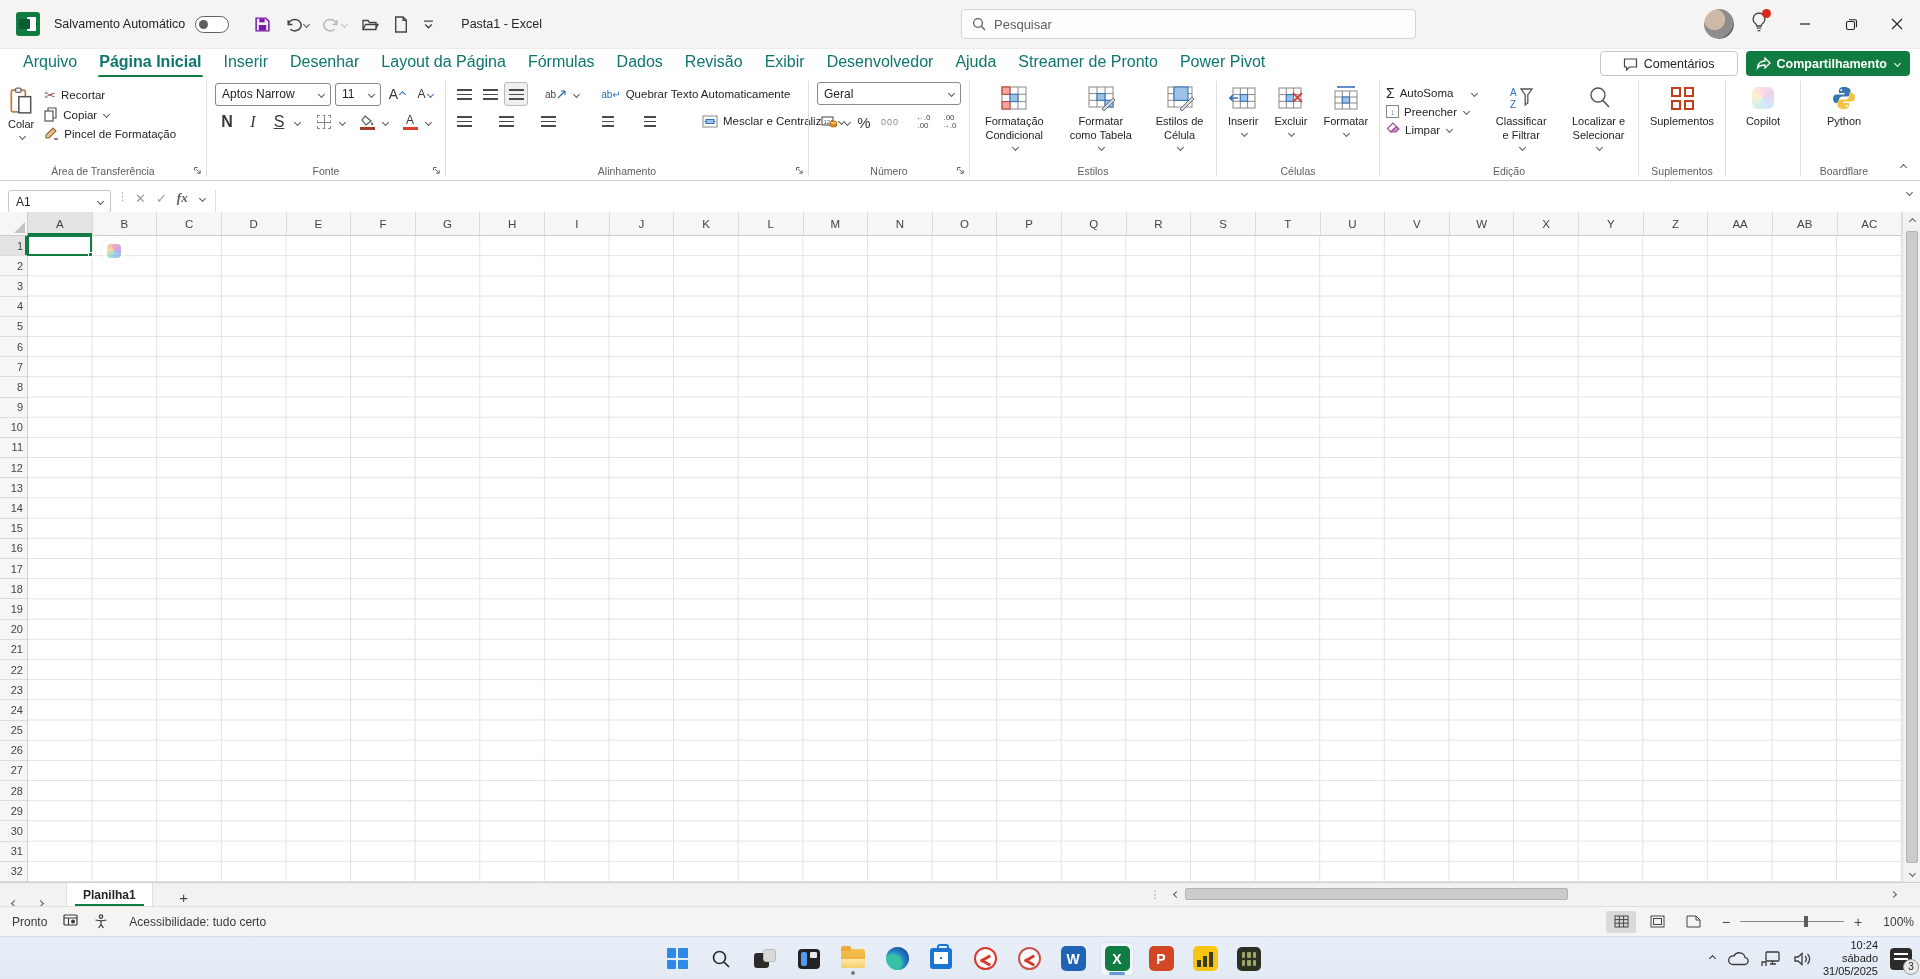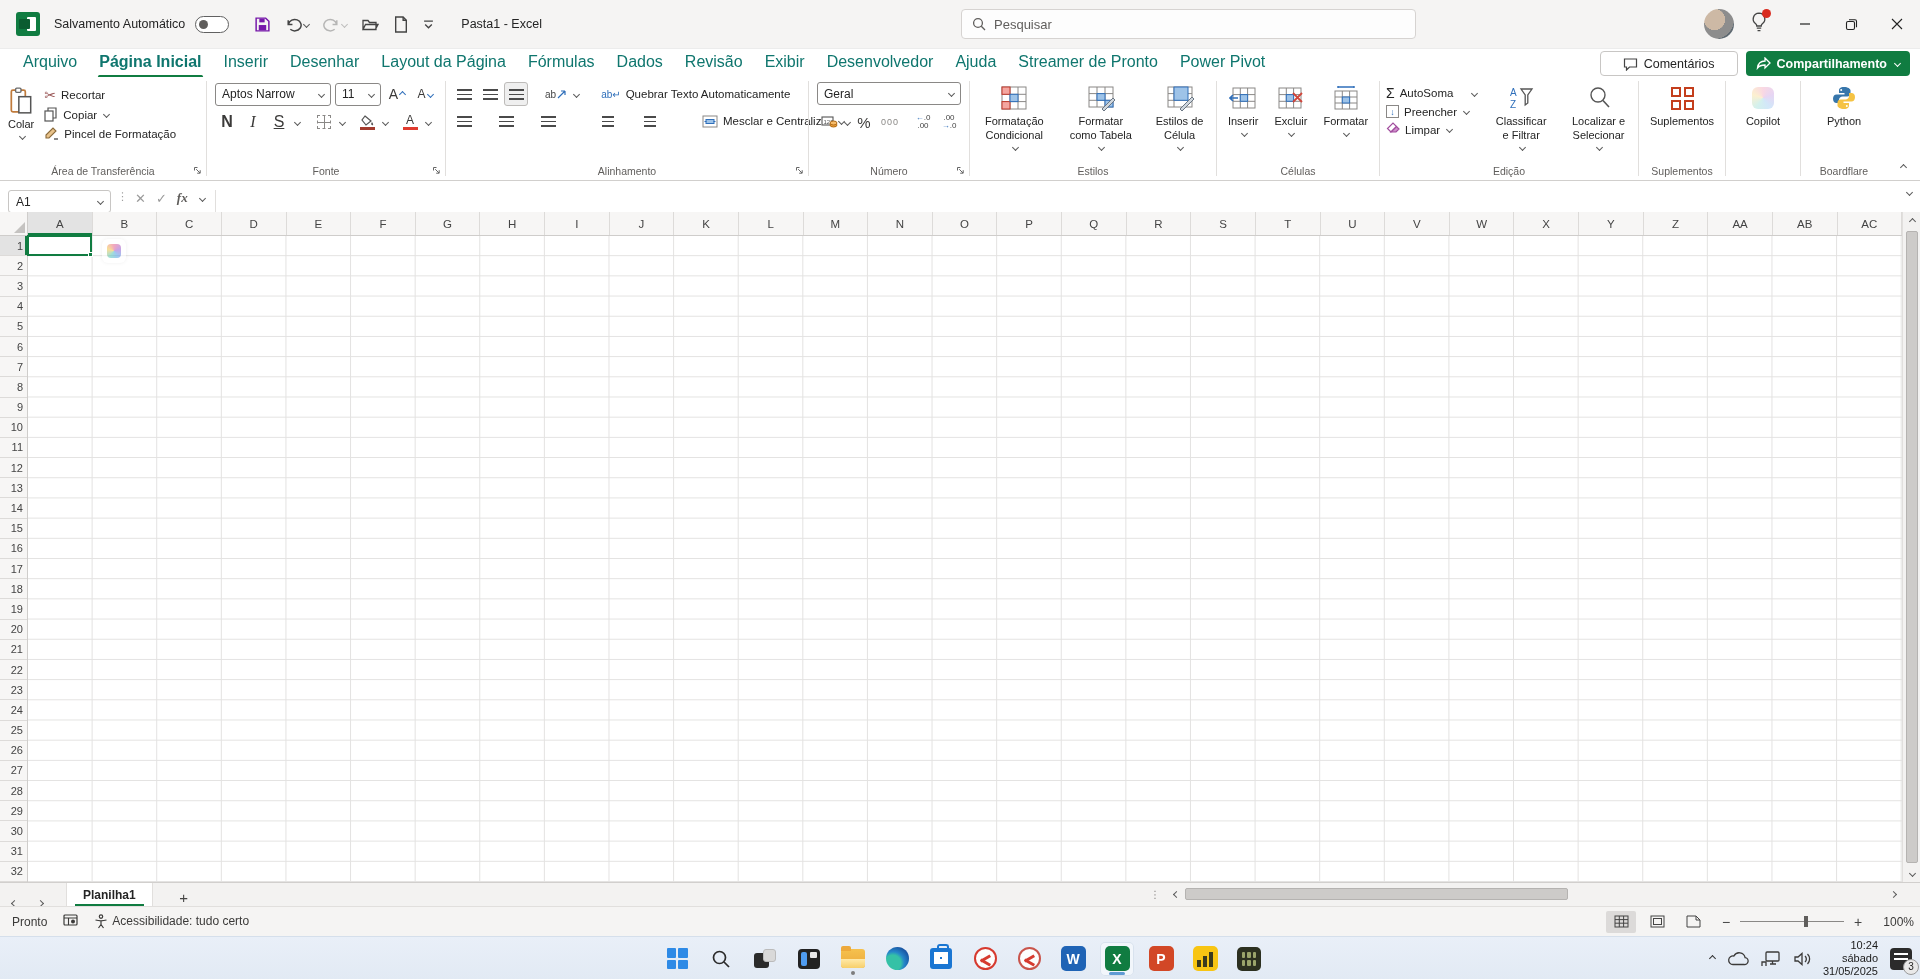--- a/index.html
+++ b/index.html
@@ -793,21 +793,21 @@
 </div>
 
 <div class="band" id="statusbar">
   <div class="left">
     <span>Pronto</span>
     <span><svg width="15" height="14" viewBox="0 0 15 14">
           <rect x="1" y="2" width="13" height="10" rx="1" fill="none" stroke="#3b3a39" stroke-width="1.2"></rect>
           <path d="M1 5h13M5.5 5v7" stroke="#3b3a39" stroke-width="1.1"></path>
           <circle cx="10" cy="8.6" r="2" fill="#3b3a39"></circle>
         </svg></span>
-    <span style="display:flex;align-items:flex-start;gap:4px">
+    <span style="display:flex;align-items:center;gap:21px">
       <svg width="14" height="15" viewBox="0 0 14 15">
           <circle cx="7" cy="2.6" r="1.7" fill="none" stroke="#3b3a39" stroke-width="1.2"></circle>
           <path d="M1.5 6c3.5 1 7.5 1 11 0M7 7.5v3M7 10.5 4.5 14M7 10.5 9.5 14" fill="none" stroke="#3b3a39" stroke-width="1.2"></path>
         </svg>
       <span>Acessibilidade: tudo certo</span>
     </span>
   </div>
   <div class="right">
     <span class="viewbtn sel">
         <svg width="15" height="13" viewBox="0 0 15 13">

